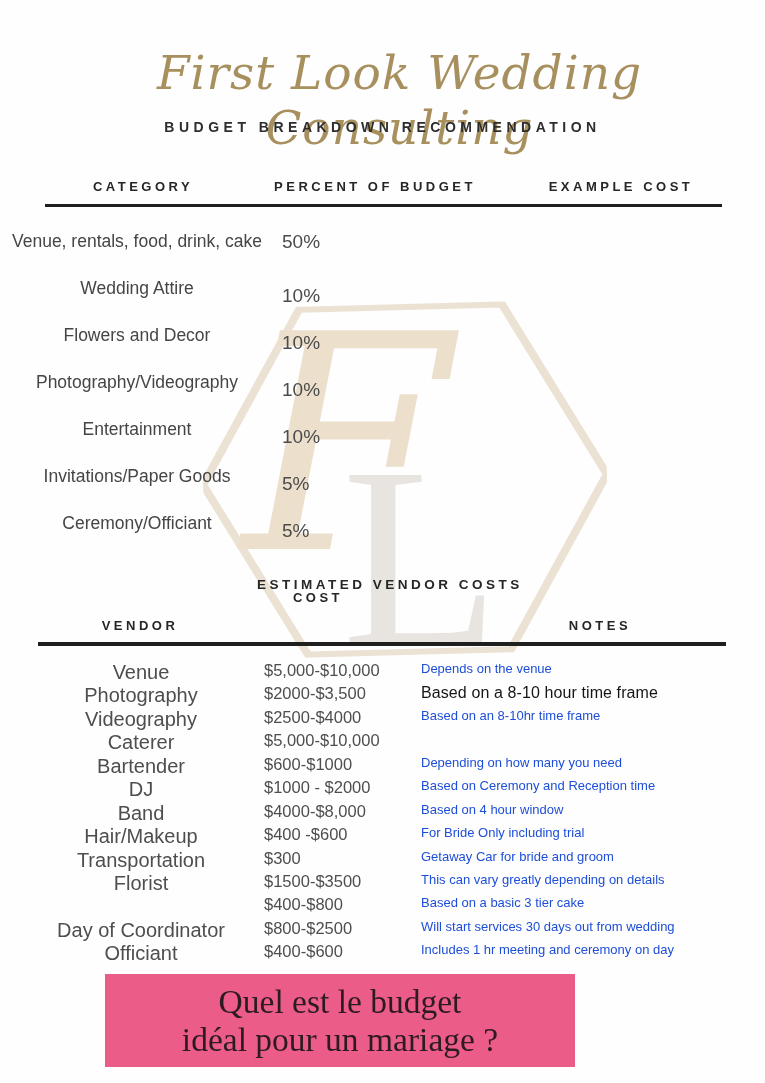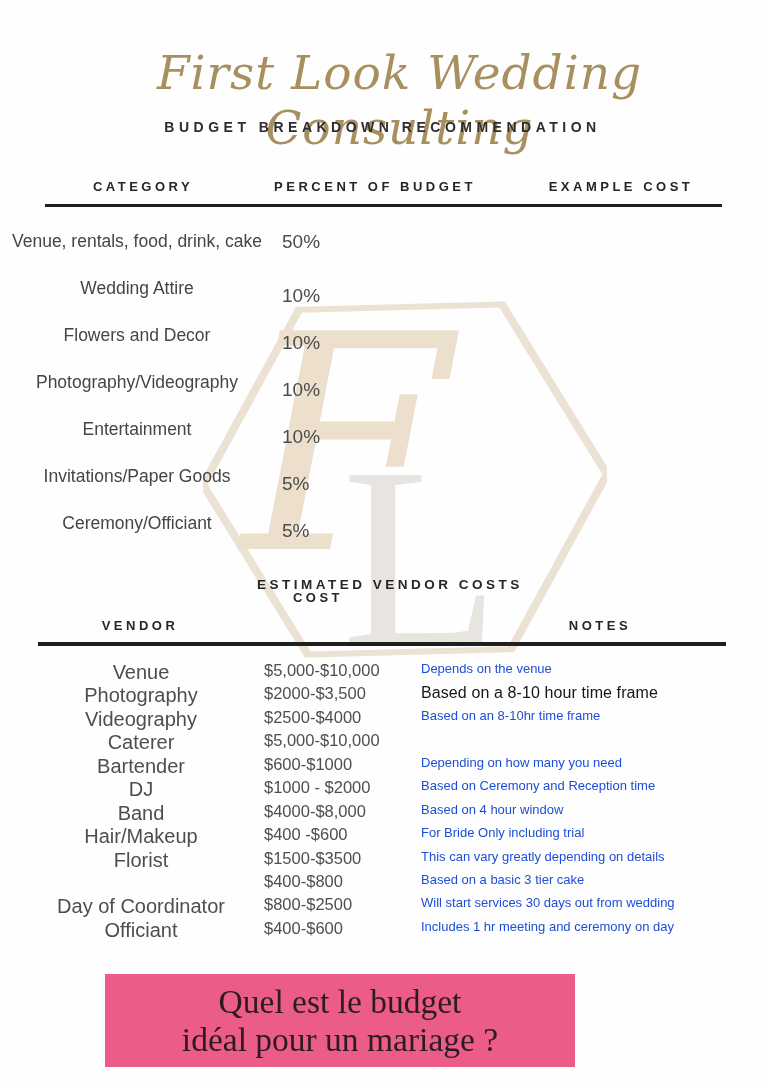--- a/index.html
+++ b/index.html
@@ -189,20 +189,25 @@
         <div class="t2-vendor">Band</div>
         <div class="t2-cost">$4000-$8,000</div>
         <div class="t2-note">Based on 4 hour window</div>
       </div>
       <div class="t2-row">
         <div class="t2-vendor">Hair/Makeup</div>
         <div class="t2-cost">$400 -$600</div>
         <div class="t2-note">For Bride Only including trial</div>
       </div>
       <div class="t2-row">
+        <div class="t2-vendor">Transportation</div>
+        <div class="t2-cost">$300</div>
+        <div class="t2-note">Getaway Car for bride and groom</div>
+      </div>
+      <div class="t2-row">
         <div class="t2-vendor">Florist</div>
         <div class="t2-cost">$1500-$3500</div>
         <div class="t2-note">This can vary greatly depending on details</div>
       </div>
       <div class="t2-row">
         <div class="t2-cost">$400-$800</div>
         <div class="t2-note">Based on a basic 3 tier cake</div>
       </div>
       <div class="t2-row">
         <div class="t2-vendor">Day of Coordinator</div>

